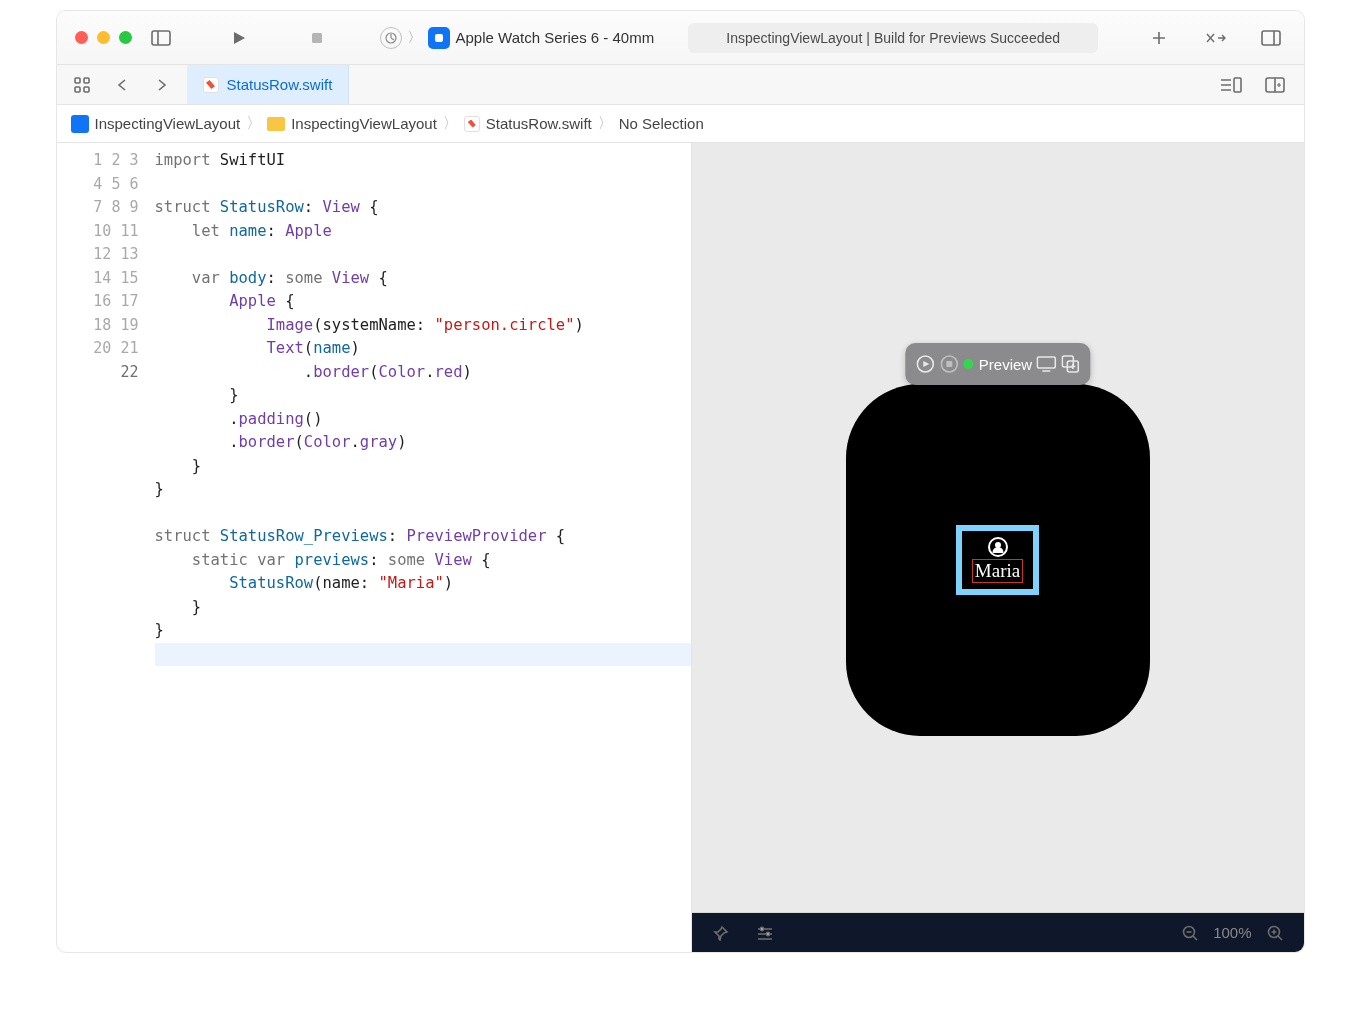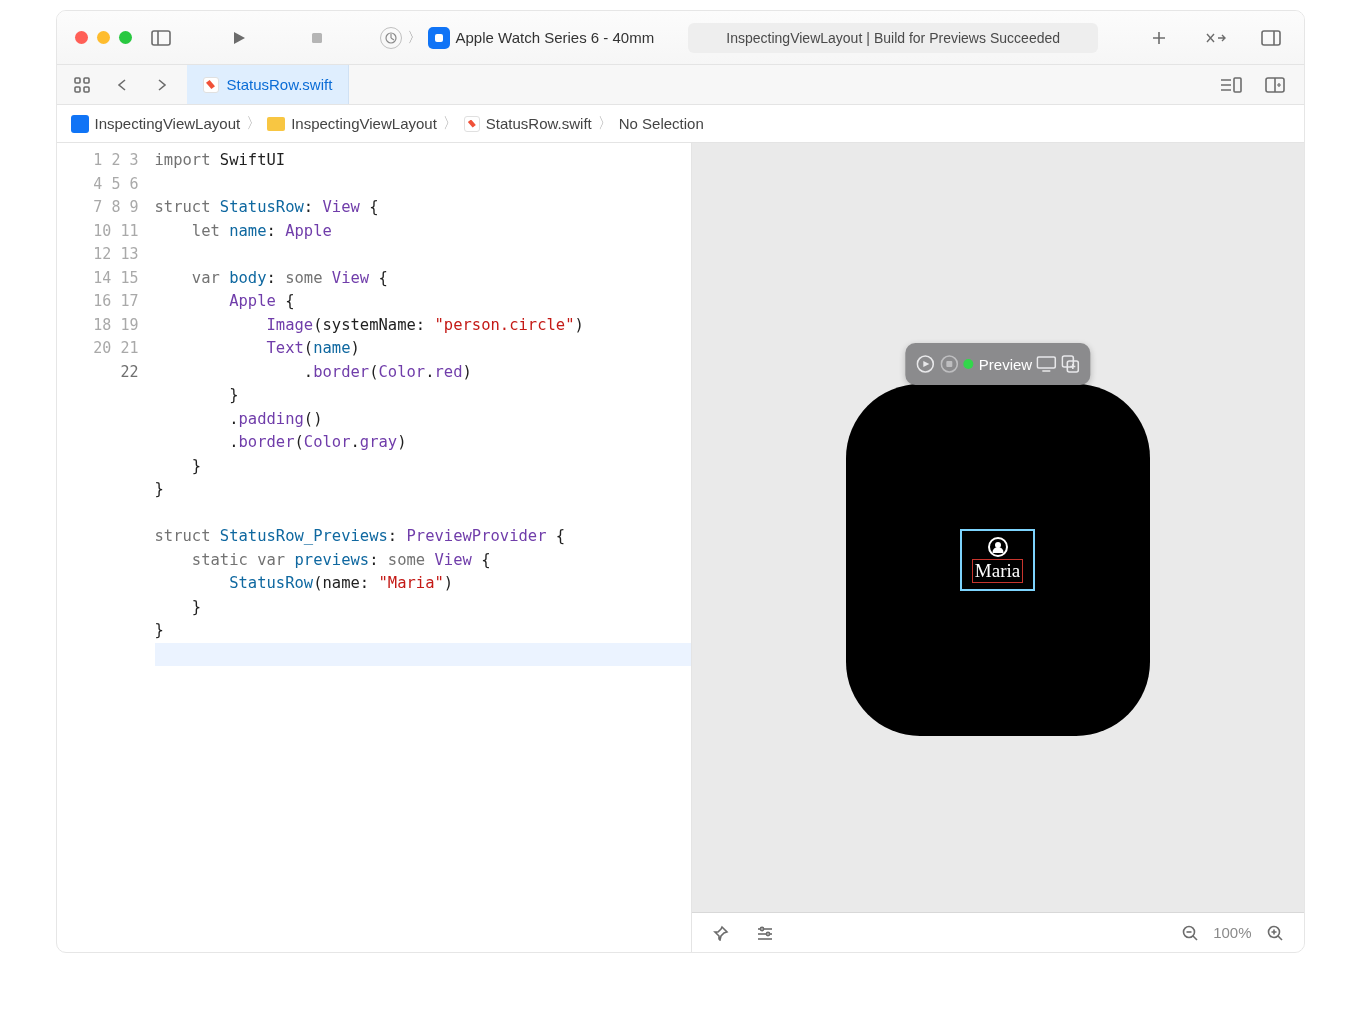--- a/index.html
+++ b/index.html
@@ -103,32 +103,32 @@
   .canvas-toolbar .preview-ind{display:flex;align-items:center;gap:6px;color:#fff;font-size:15px;}
   .dot-green{width:10px;height:10px;border-radius:50%;background:#32d74b;}
   .ctb-icon{width:20px;height:20px;display:flex;align-items:center;justify-content:center;}
   .watch-device {
     margin-top:65px;
     width:300px; height:348px; background:#000; border-radius:72px;
     box-shadow: 0 0 0 2px #000;
     display:flex; align-items:center; justify-content:center;
   }
   .wd-content {
-    border:2px solid #7dd3fc; padding:6px 10px 6px 10px;
+    border:6px solid #7dd3fc; padding:6px 10px 6px 10px;
     display:flex; flex-direction:column; align-items:center; gap:2px;
   }
   .wd-icon{width:20px;height:20px;border:2px solid #fff;border-radius:50%;position:relative;}
   .wd-icon::before{content:"";position:absolute;top:3px;left:50%;transform:translateX(-50%);width:6px;height:6px;border-radius:50%;background:#fff;}
   .wd-icon::after{content:"";position:absolute;bottom:2px;left:50%;transform:translateX(-50%);width:11px;height:6px;border-radius:6px 6px 0 0;background:#fff;}
   .wd-text{color:#fff;font-size:19px;font-family:-apple-system;border:1px solid #c8352d;padding:0 2px;}
   
   .preview-footer {
     height: 40px;
     border-top:1px solid #d8d8d8;
-    background:#ffffff;
+    background:#0f172a;
     display:flex; align-items:center; padding:0 14px; gap:14px; color:#888;
   }
   .preview-footer .right{margin-left:auto;display:flex;align-items:center;gap:8px;font-size:15px;color:#8a8a8a;}
 </style>
 </head>
 <body>
 
 <div class="window">
 
   <div class="toolbar-top">

